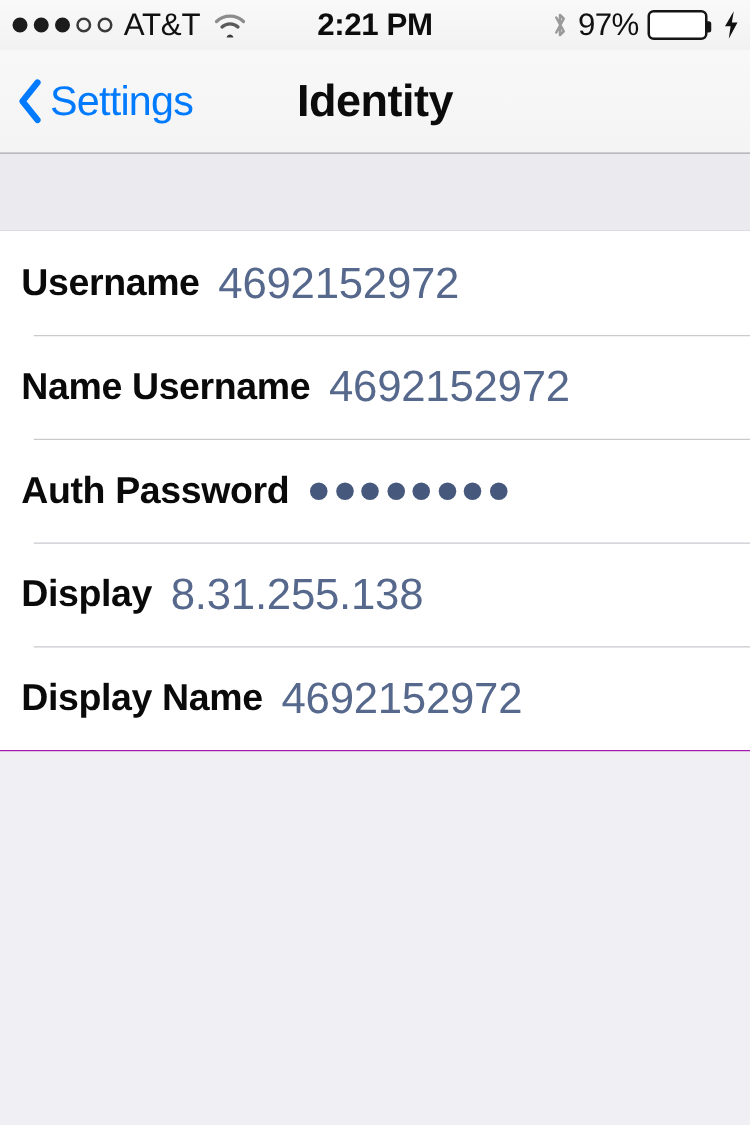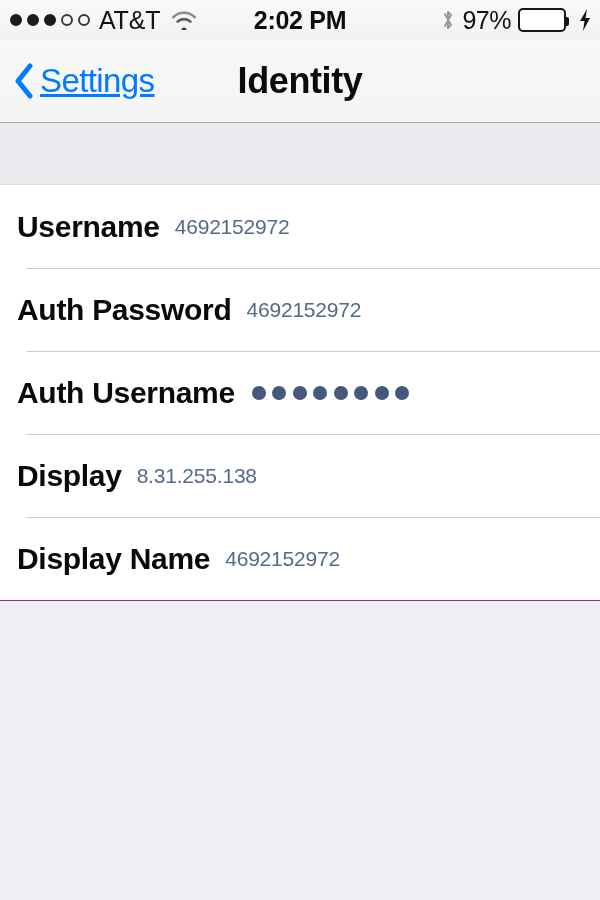--- a/index.html
+++ b/index.html
@@ -133,21 +133,20 @@
     cursor: pointer;
   }
   .chevron {
     width: 20px;
     height: 36px;
   }
   .back-label {
     font-size: 33px;
     color: #007aff;
     letter-spacing: -0.6px;
-    text-decoration: underline;
   }
   .nav-title {
     position: absolute;
     left: 0; right: 0;
     text-align: center;
     font-size: 36px;
     font-weight: bold;
     color: #0b0b0b;
     letter-spacing: -0.4px;
   }
@@ -185,21 +184,21 @@
     background: #c9c9ce;
   }
   .row-label {
     font-size: 30px;
     font-weight: bold;
     color: #0a0a0a;
     letter-spacing: -0.3px;
     white-space: nowrap;
   }
   .row-value {
-    font-size: 21px;
+    font-size: 35px;
     color: #56688c;
     letter-spacing: -0.2px;
     margin-left: 15px;
     white-space: nowrap;
   }
   .mask-dots {
     display: flex;
     align-items: center;
     gap: 6.5px;
     margin-left: 17px;
@@ -236,21 +235,21 @@
       <span class="carrier">AT&amp;T</span>
       <span class="wifi">
         <svg width="26" height="19" viewBox="0 0 26 19">
           <path d="M13 16.5 a2.6 2.6 0 1 0 0.01 0" fill="#3c3c3c"></path>
           <path d="M6.6 10.6 A9.4 9.4 0 0 1 19.4 10.6" stroke="#5a5a5a" stroke-width="2.6" fill="none" stroke-linecap="round"></path>
           <path d="M2.2 6.2 A15.5 15.5 0 0 1 23.8 6.2" stroke="#8c8c8c" stroke-width="2.6" fill="none" stroke-linecap="round"></path>
         </svg>
       </span>
     </div>
 
-    <div class="status-center">2:02 PM</div>
+    <div class="status-center">2:21 PM</div>
 
     <div class="status-right">
       <span class="bt-icon">
         <svg width="14" height="24" viewBox="0 0 14 24">
           <path d="M4 6 L10 17 L7 20 L7 4 L10 7 L4 18" stroke="#9a9a9a" stroke-width="2" fill="none" stroke-linejoin="round" stroke-linecap="round"></path>
         </svg>
       </span>
       <span class="batt-pct">97%</span>
       <span class="battery">
         <span class="fill" style="width: 97%; background: rgb(77, 219, 95);"></span>
@@ -279,26 +278,26 @@
   <div class="top-gap"></div>
 
   <div class="table">
 
     <div class="row">
       <span class="row-label">Username</span>
       <span class="row-value" style="color: rgb(86, 104, 140);">4692152972</span>
     </div>
 
     <div class="row">
+      <span class="row-label">Name Username</span>
+      <span class="row-value" style="color: rgb(86, 104, 140);">4692152972</span>
+    </div>
+
+    <div class="row">
       <span class="row-label">Auth Password</span>
-      <span class="row-value" style="color: rgb(86, 104, 140);">4692152972</span>
-    </div>
-
-    <div class="row">
-      <span class="row-label">Auth Username</span>
       <span class="mask-dots">
         <span style="background: rgb(70, 89, 125);"></span>
         <span style="background: rgb(70, 89, 125);"></span>
         <span style="background: rgb(70, 89, 125);"></span>
         <span style="background: rgb(70, 89, 125);"></span>
         <span style="background: rgb(70, 89, 125);"></span>
         <span style="background: rgb(70, 89, 125);"></span>
         <span style="background: rgb(70, 89, 125);"></span>
         <span style="background: rgb(70, 89, 125);"></span>
       </span>

